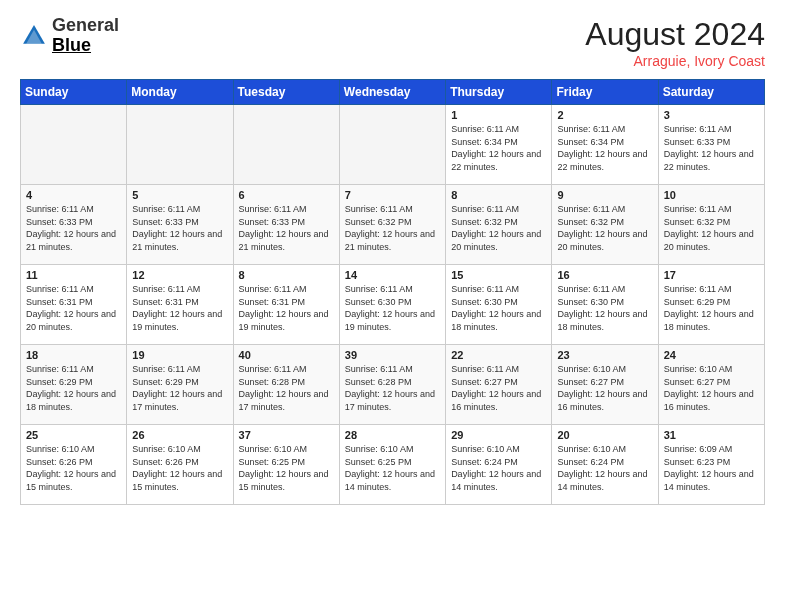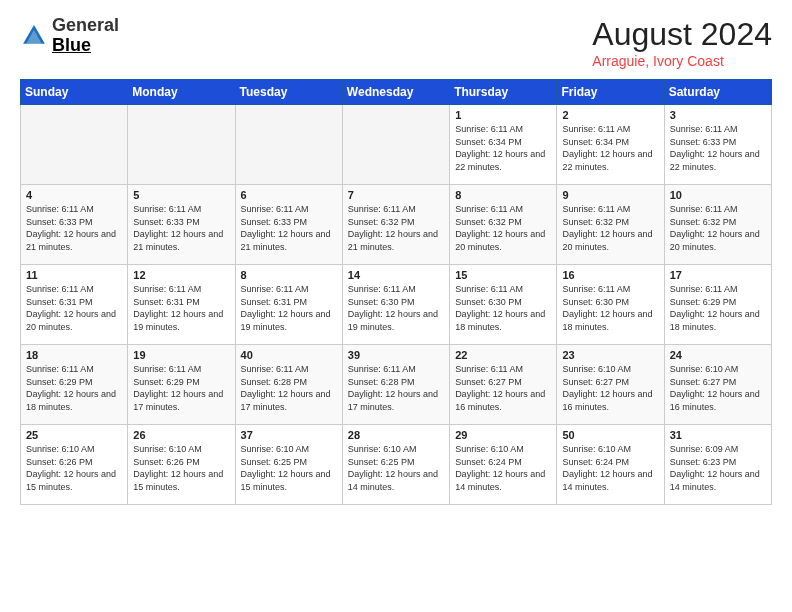--- a/index.html
+++ b/index.html
@@ -6,21 +6,21 @@
     body {
       font-family: Arial, sans-serif;
       background: #fff;
       width: 792px;
       height: 612px;
       overflow: hidden;
     }
     .page {
       width: 792px;
       height: 432px;
-      padding: 16px 20px 10px 20px;
+      padding: 16px 27px 10px 20px;
       display: flex;
       flex-direction: column;
     }
     .header {
       display: flex;
       justify-content: space-between;
       align-items: flex-start;
       margin-bottom: 10px;
     }
     .logo {
@@ -33,21 +33,21 @@
       font-weight: bold;
       line-height: 1.1;
     }
     .logo-text .general { color: #333; }
     .logo-text .blue { color: #000000; text-decoration: underline; }
     .logo-icon {
       width: 28px;
       height: 28px;
     }
     .title-block {
-      text-align: left;
+      text-align: right;
     }
     .main-title {
       font-size: 32px;
       font-weight: normal;
       color: #222;
     }
     .subtitle {
       font-size: 14px;
       color: #ef4444;
     }
@@ -252,21 +252,21 @@
           </td>
           <td>
             <div class="day-number">28</div>
             <div class="day-info">Sunrise: 6:10 AM<br>Sunset: 6:25 PM<br>Daylight: 12 hours and 14 minutes.</div>
           </td>
           <td>
             <div class="day-number">29</div>
             <div class="day-info">Sunrise: 6:10 AM<br>Sunset: 6:24 PM<br>Daylight: 12 hours and 14 minutes.</div>
           </td>
           <td>
-            <div class="day-number">50</div>
+            <div class="day-number">20</div>
             <div class="day-info">Sunrise: 6:10 AM<br>Sunset: 6:24 PM<br>Daylight: 12 hours and 14 minutes.</div>
           </td>
           <td>
             <div class="day-number">31</div>
             <div class="day-info">Sunrise: 6:09 AM<br>Sunset: 6:23 PM<br>Daylight: 12 hours and 14 minutes.</div>
           </td>
         </tr>
       </tbody>
   </table>
 </div>

